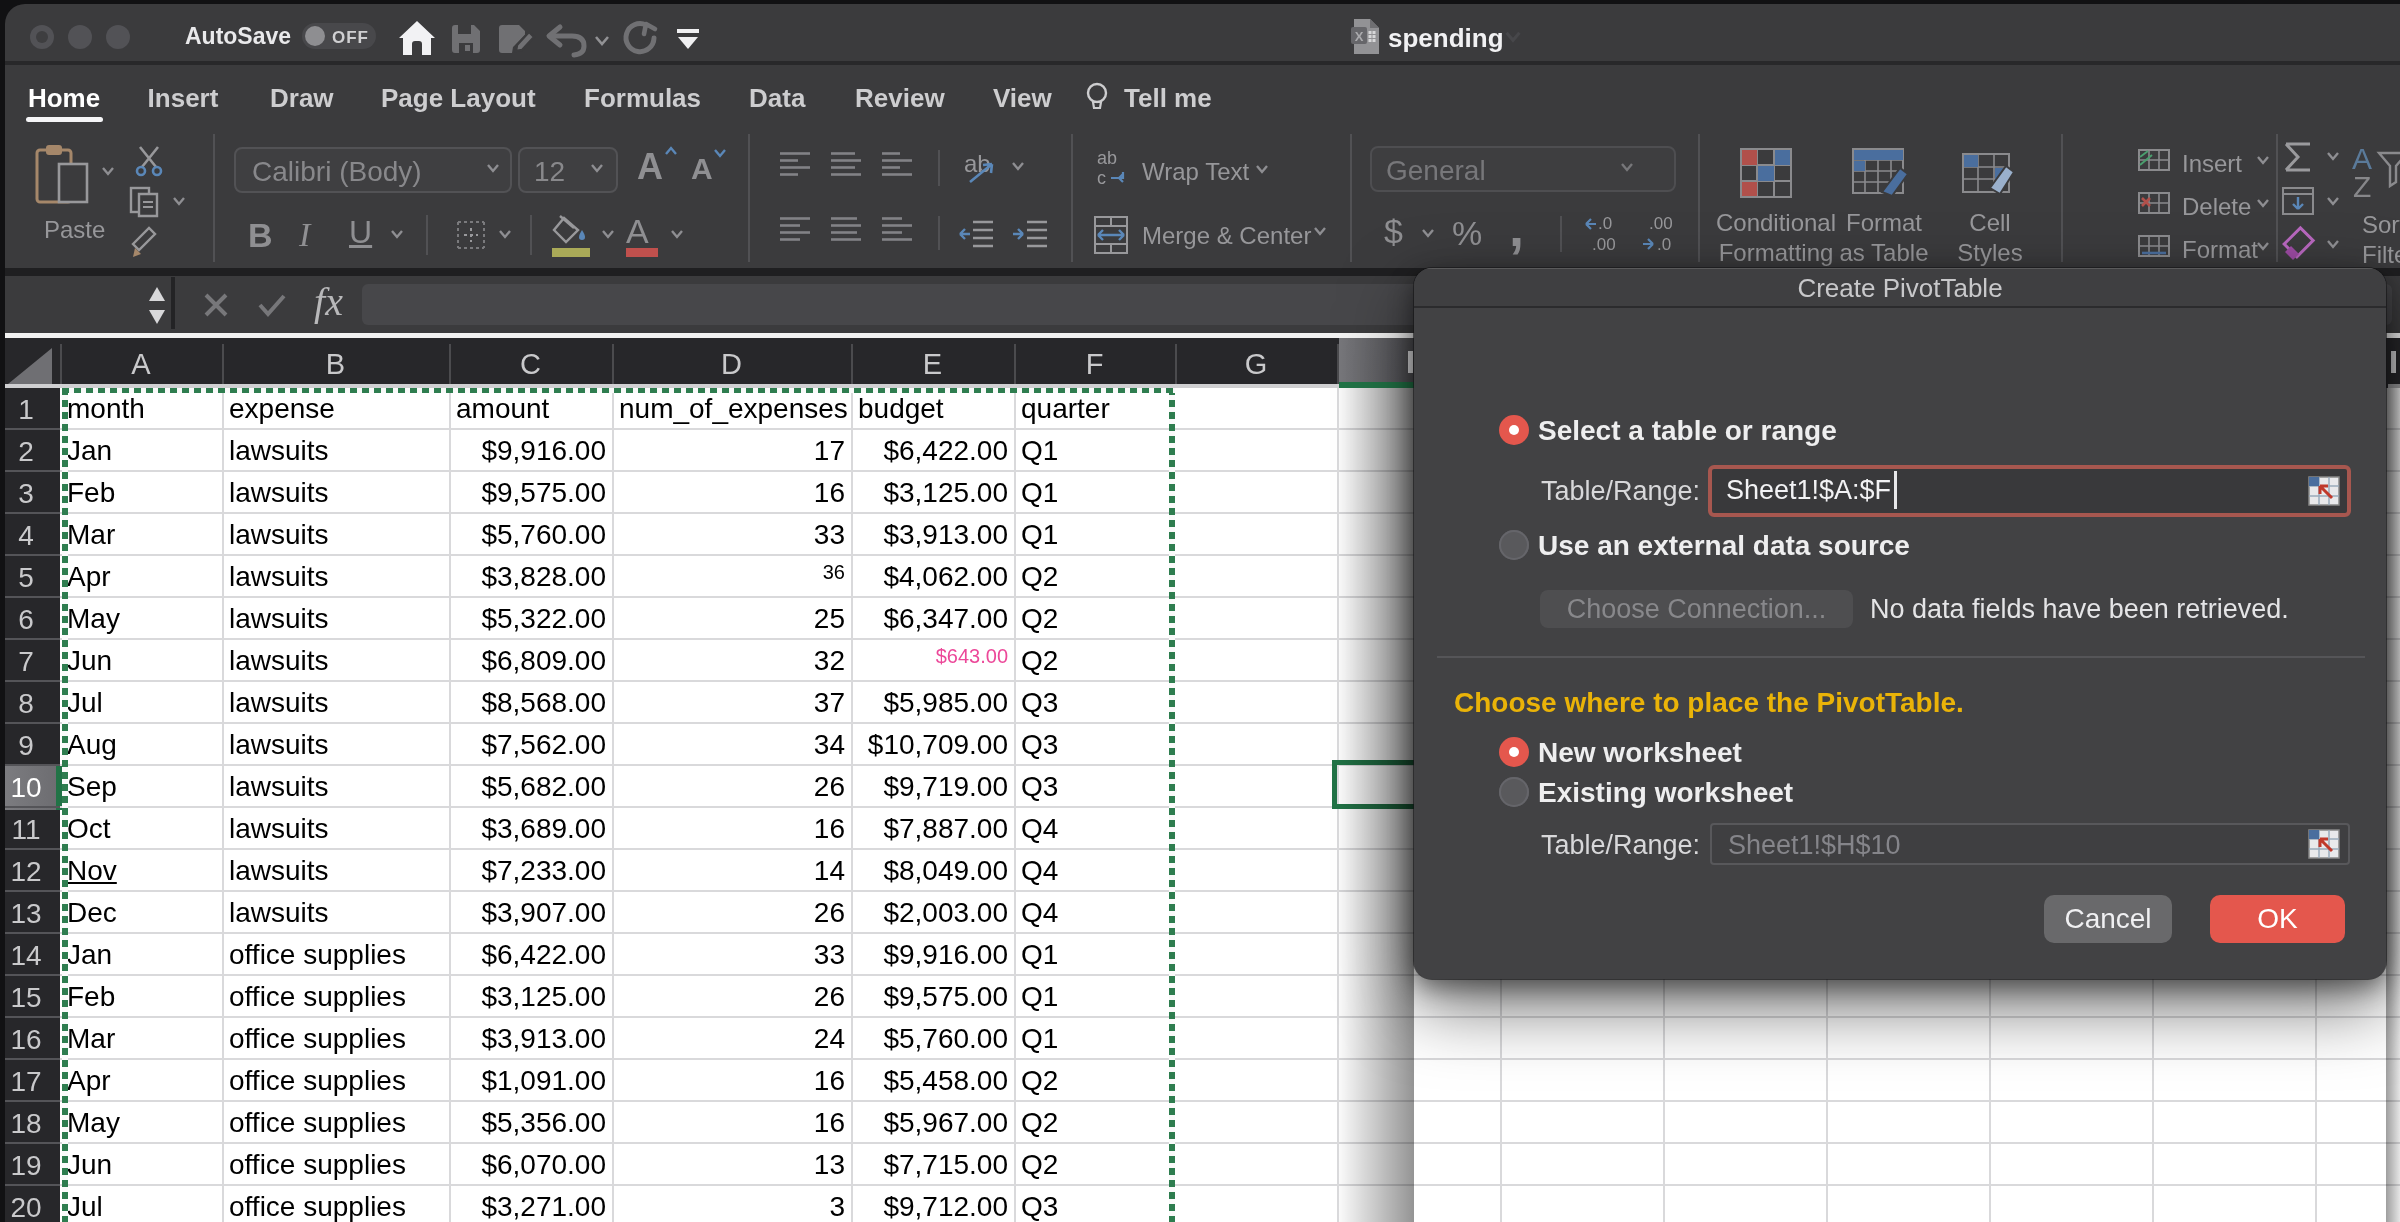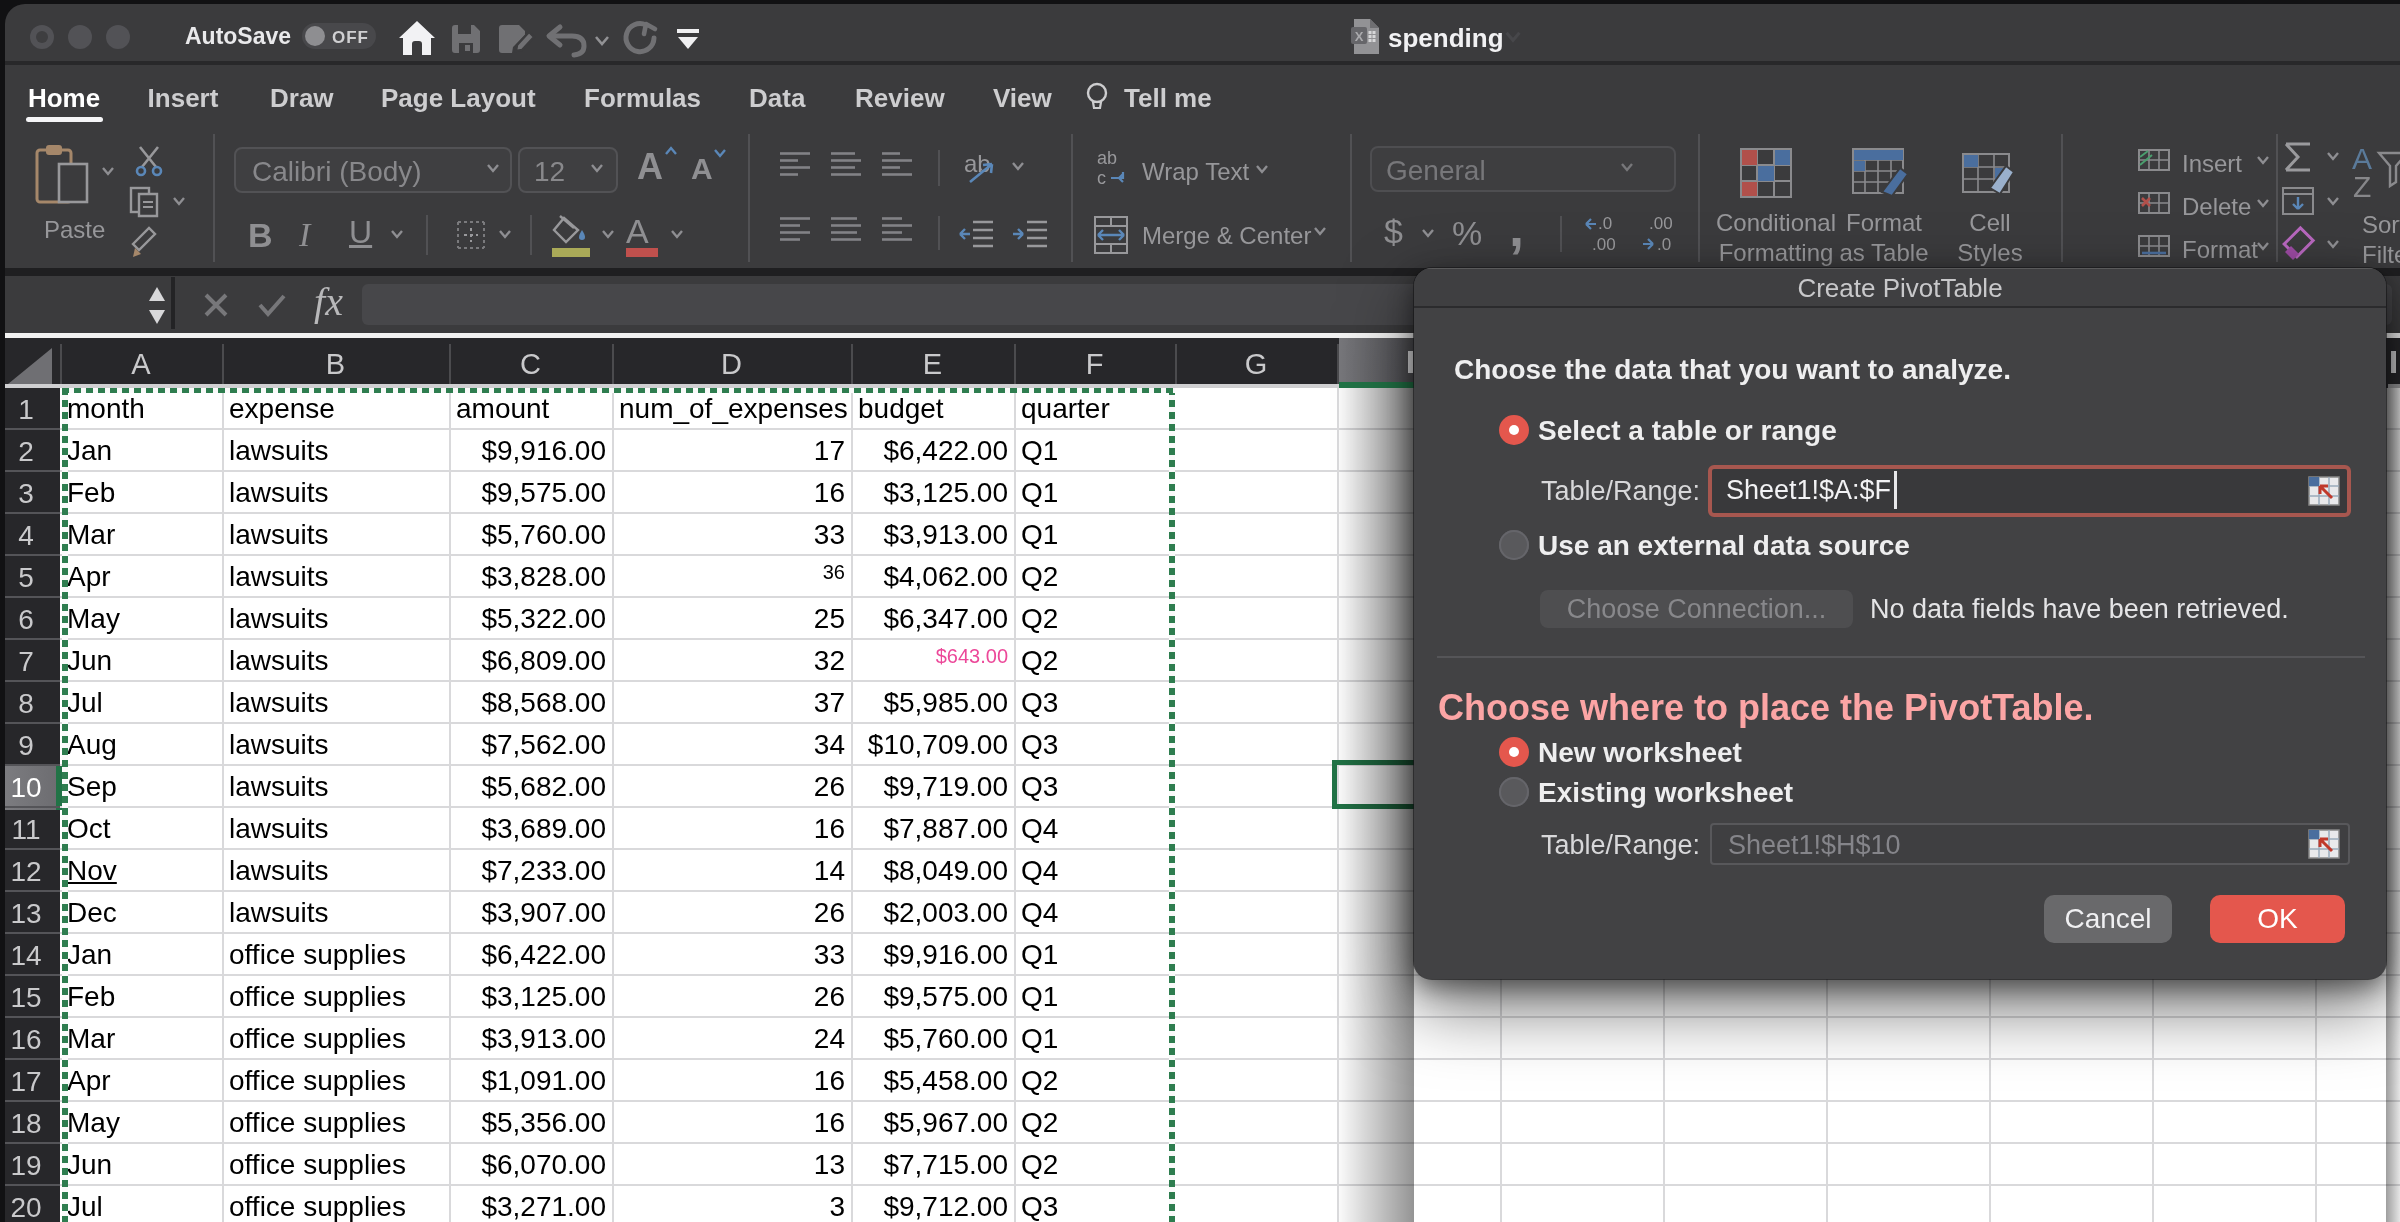--- a/index.html
+++ b/index.html
@@ -577,41 +577,40 @@
 <div class="t" style="left:1021px;top:1191px;font-size:28px;color:#000000;">Q3</div>
 <div class="" style="left:62px;top:388px;width:6px;height:834px;background:repeating-linear-gradient(180deg,#2e7d4f 0px,#2e7d4f 7px,#fafafa 7px,#fafafa 12px);"></div>
 <div class="" style="left:1169px;top:388px;width:6px;height:834px;background:repeating-linear-gradient(180deg,#2e7d4f 0px,#2e7d4f 7px,#fafafa 7px,#fafafa 12px);"></div>
 <div class="" style="left:62px;top:388px;width:1113px;height:5px;background:repeating-linear-gradient(90deg,#2e7d4f 0px,#2e7d4f 7px,#fafafa 7px,#fafafa 12px);"></div>
 <div class="" style="left:1332px;top:760px;width:88px;height:49px;border:5px solid #217346;background:transparent;"></div>
 <div class="" style="left:1339px;top:388px;width:75px;height:834px;background:linear-gradient(90deg,rgba(0,0,0,0.02),rgba(0,0,0,0.42));"></div>
 <div class="" style="left:2386px;top:388px;width:14px;height:834px;background:linear-gradient(90deg,rgba(0,0,0,0.38),rgba(0,0,0,0.10));"></div>
 <div style="left:1414px;top:268px;width:972px;height:711px;background:#424244;border-radius:18px;box-shadow:0 0 0 1px rgba(20,20,22,0.6),0 28px 70px rgba(0,0,0,0.55),0 8px 24px rgba(0,0,0,0.45);overflow:hidden;">
 <div style="position:absolute;left:0;top:0;width:972px;height:40px;background:#3f3f41;border-bottom:2px solid #2b2b2d;box-sizing:border-box;border-top:1px solid rgba(255,255,255,0.14);"></div>
 <div style="position:absolute;left:0;top:5px;width:972px;text-align:center;font-size:26px;color:#c8c8ca;">Create PivotTable</div>
-<div style="position:absolute;left:40px;top:86px;white-space:nowrap;font-weight:700;color:#eeeeef;font-size:28px;">Choose the data that you want to analyze.</div>
 <div style="position:absolute;left:85px;top:147px;width:30px;height:30px;border-radius:50%;background:#e4574d;"></div>
 <div style="position:absolute;left:95px;top:157px;width:10px;height:10px;border-radius:50%;background:#ffffff;"></div>
 <div style="position:absolute;left:124px;top:147px;white-space:nowrap;font-weight:700;color:#eeeeef;font-size:28px;">Select a table or range</div>
 <div style="position:absolute;left:127px;top:208px;white-space:nowrap;color:#d8d8da;font-size:27px;">Table/Range:</div>
 <div style="position:absolute;left:294px;top:197px;width:643px;height:52px;background:#39393b;border:4px solid #a7574f;border-radius:6px;box-sizing:border-box;"></div>
 <div style="position:absolute;left:312px;top:207px;white-space:nowrap;color:#f2f2f4;font-size:27px;">Sheet1!$A:$F</div>
 <div style="position:absolute;left:480px;top:203px;width:3px;height:38px;background:#e8e8ea;"></div>
 <svg style="left:894px;top:208px" width="32" height="30" viewBox="0 0 32 30">
         <rect x="1" y="1" width="30" height="28" fill="#e9e9eb" stroke="#888" stroke-width="1.5"></rect>
         <path d="M1 10 H31 M11 1 V29 M21 1 V29 M1 20 H31" stroke="#9ab" stroke-width="1.5"></path>
         <rect x="1" y="1" width="10" height="9" fill="#4a6e9e"></rect>
         <path d="M24 22 L12 10 M12 10 L12 18 M12 10 L20 10" stroke="#c0392b" stroke-width="3" fill="none"></path>
       </svg>
 <div style="position:absolute;left:85px;top:262px;width:30px;height:30px;border-radius:50%;background:#59595c;box-shadow:inset 0 0 0 2px #65656a;"></div>
 <div style="position:absolute;left:124px;top:262px;white-space:nowrap;font-weight:700;color:#eeeeef;font-size:28px;">Use an external data source</div>
 <div style="position:absolute;left:126px;top:322px;width:313px;height:38px;background:#4e4e50;border-radius:8px;"></div>
 <div style="position:absolute;left:126px;top:326px;white-space:nowrap;color:#88888b;font-size:27px;width:313px;text-align:center;">Choose Connection...</div>
 <div style="position:absolute;left:456px;top:326px;white-space:nowrap;color:#e4e4e6;font-size:27px;">No data fields have been retrieved.</div>
 <div style="position:absolute;left:23px;top:388px;width:928px;height:2px;background:#555558;"></div>
-<div style="position:absolute;left:24px;top:419px;white-space:nowrap;font-weight:700;color:#fca5a5;font-size:36px;">Choose where to place the PivotTable.</div>
+<div style="position:absolute;left:40px;top:419px;white-space:nowrap;font-weight:700;color:#eab308;font-size:28px;">Choose where to place the PivotTable.</div>
 <div style="position:absolute;left:85px;top:469px;width:30px;height:30px;border-radius:50%;background:#e4574d;"></div>
 <div style="position:absolute;left:95px;top:479px;width:10px;height:10px;border-radius:50%;background:#ffffff;"></div>
 <div style="position:absolute;left:124px;top:469px;white-space:nowrap;font-weight:700;color:#eeeeef;font-size:28px;">New worksheet</div>
 <div style="position:absolute;left:85px;top:509px;width:30px;height:30px;border-radius:50%;background:#59595c;box-shadow:inset 0 0 0 2px #65656a;"></div>
 <div style="position:absolute;left:124px;top:509px;white-space:nowrap;font-weight:700;color:#eeeeef;font-size:28px;">Existing worksheet</div>
 <div style="position:absolute;left:127px;top:562px;white-space:nowrap;color:#d8d8da;font-size:27px;">Table/Range:</div>
 <div style="position:absolute;left:296px;top:555px;width:640px;height:42px;background:#3f3f41;border:2px solid #58585b;border-radius:4px;box-sizing:border-box;"></div>
 <div style="position:absolute;left:314px;top:562px;white-space:nowrap;color:#85858a;font-size:27px;">Sheet1!$H$10</div>
 <svg style="left:894px;top:561px" width="32" height="30" viewBox="0 0 32 30">
         <rect x="1" y="1" width="30" height="28" fill="#e9e9eb" stroke="#888" stroke-width="1.5"></rect>

